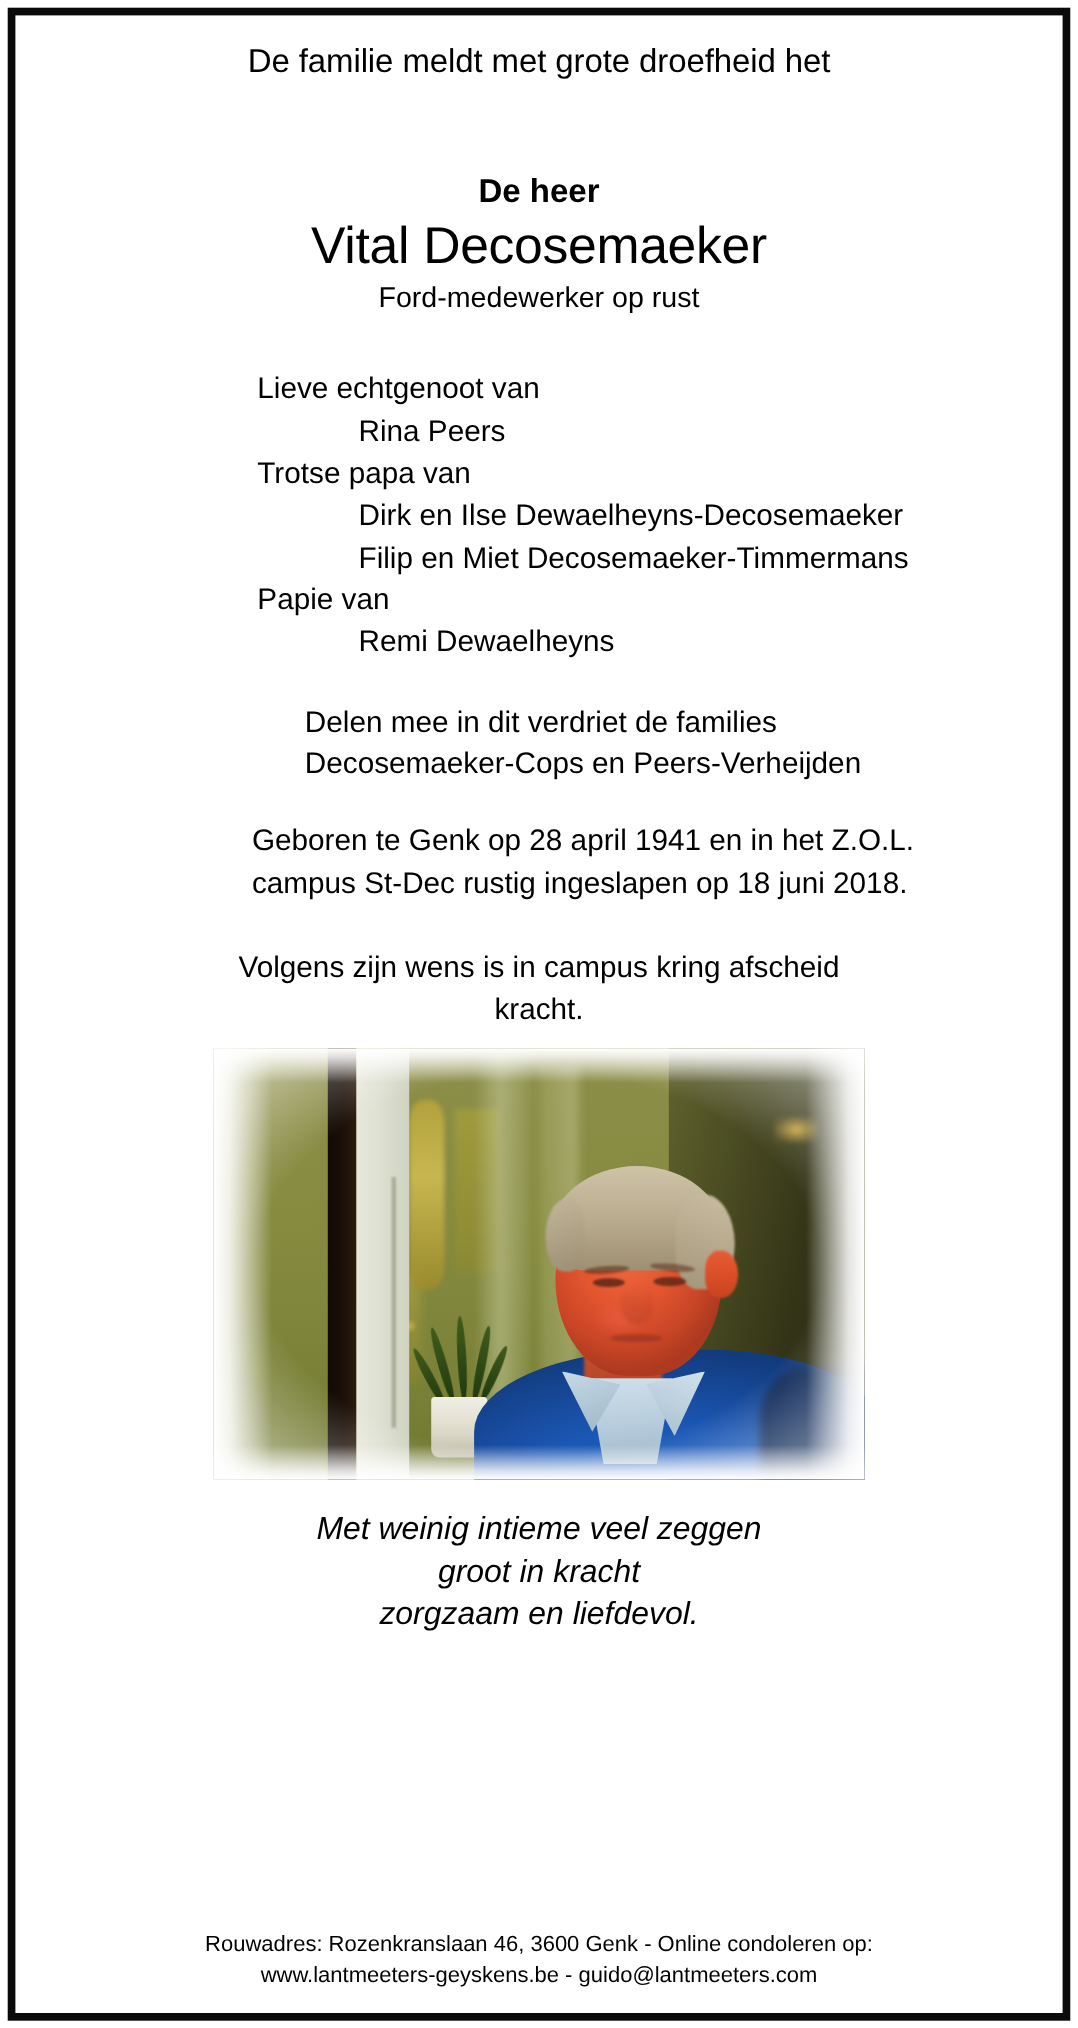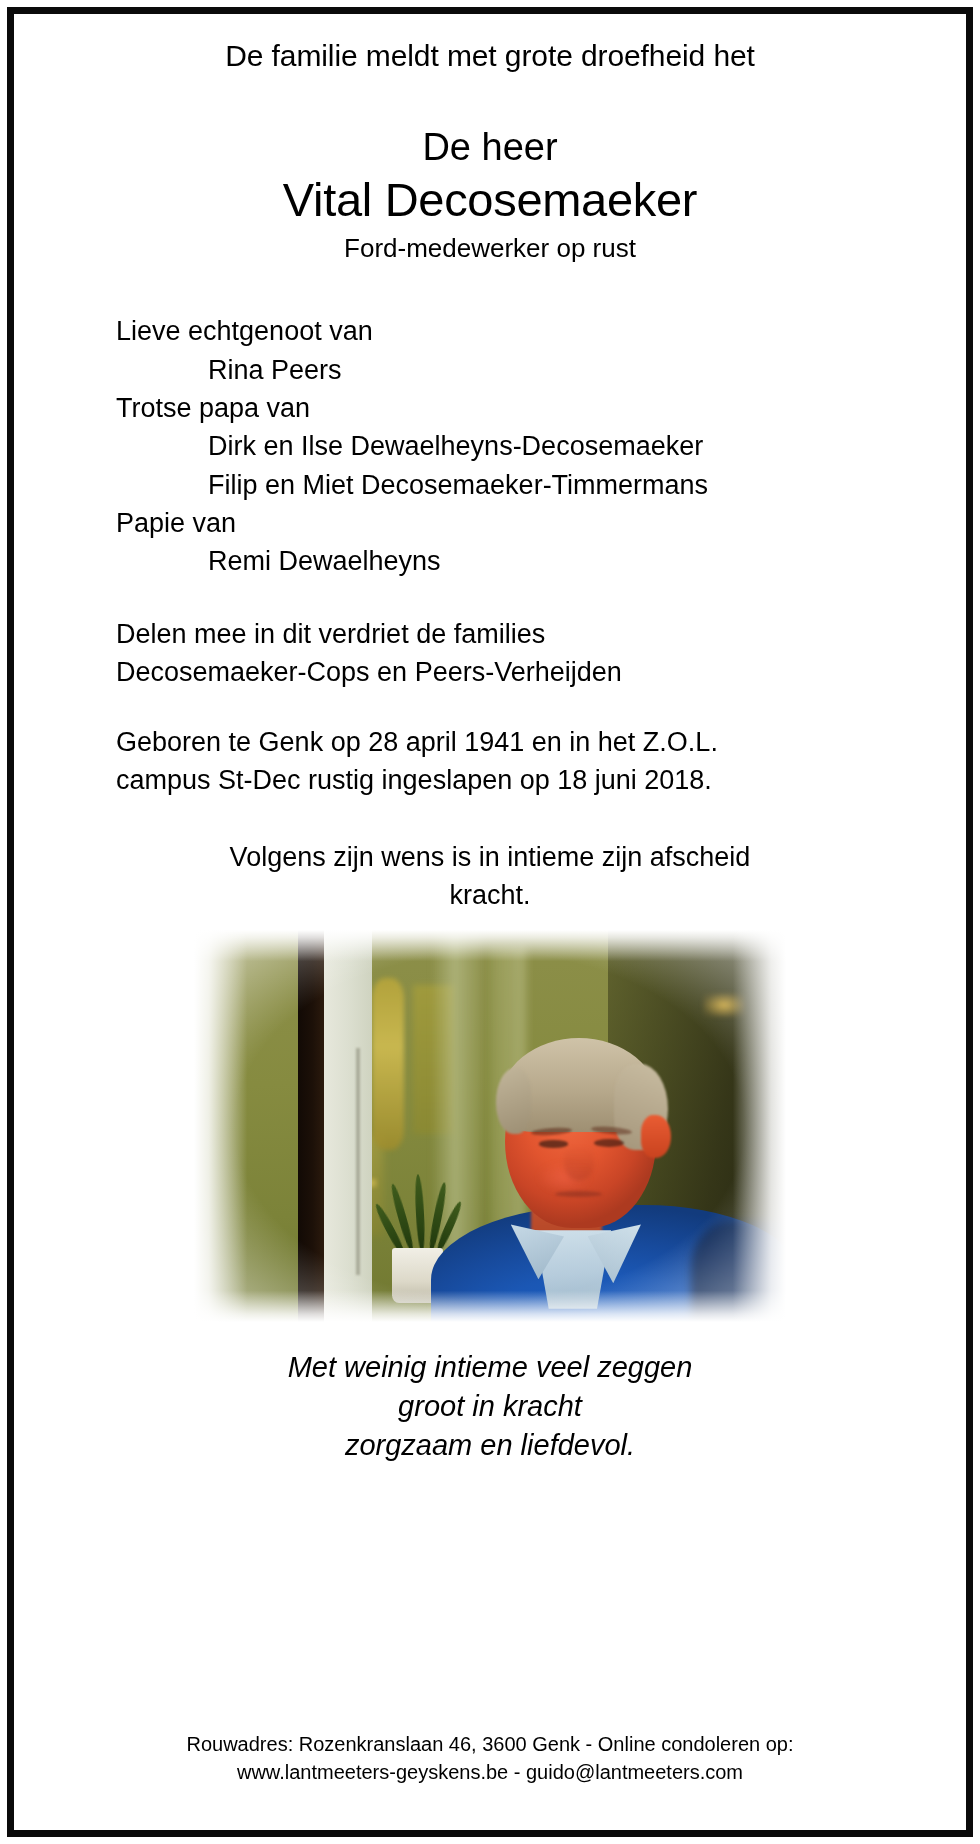--- a/index.html
+++ b/index.html
@@ -32,37 +32,39 @@
     background: #ffffff;
   }
   .inner {
     position: relative;
     width: 100%;
     height: 100%;
     box-sizing: border-box;
     padding: 18px 22px 10px 22px;
     display: flex;
     flex-direction: column;
+    align-items: center;
   }
 
   
   .intro {
     text-align: center;
     font-size: 30px;
     line-height: 1.22;
     margin-top: 6px;
     letter-spacing: -0.1px;
   }
   .intro-line { display: block; }
 
   .honorific {
     text-align: center;
-    font-size: 38px;
-    margin-top: 52px;
+    font-size: 30px;
+    margin-top: 83px;
     line-height: 1.1;
+    font-weight: bold;
   }
   .name {
     text-align: center;
     font-size: 47px;
     line-height: 1.12;
     margin-top: 6px;
     letter-spacing: -0.3px;
   }
   .occupation {
     text-align: center;
@@ -389,21 +391,21 @@
     font-style: italic;
     line-height: 1.34;
   }
   .epitaph span { display: block; }
 
   
   .footer {
     position: absolute;
     left: 0;
     right: 0;
-    bottom: 44px;
+    bottom: 20px;
     text-align: center;
     font-size: 20px;
     line-height: 1.4;
   }
   .footer span { display: block; }
 </style>
 </head>
 <body>
 
 <div class="card">
@@ -434,21 +436,21 @@
         <span>Delen mee in dit verdriet de families</span>
         <span>Decosemaeker-Cops en Peers-Verheijden</span>
       </div>
 
       <div class="lifedates">
         <span>Geboren te Genk op 28 april 1941 en in het Z.O.L.</span>
         <span>campus St-Dec rustig ingeslapen op 18 juni 2018.</span>
       </div>
 
       <div class="wish">
-        <span>Volgens zijn wens is in intieme zijn afscheid</span>
+        <span>Volgens zijn wens is in campus kring afscheid</span>
         <span>kracht.</span>
       </div>
 
       <div class="photo-wrap">
         <div class="photo">
           <div class="ph-bg"></div>
           <div class="ph-panel-3"></div>
           <div class="ph-panel-1"></div>
           <div class="ph-panel-2"></div>
           <div class="ph-glint"></div>

